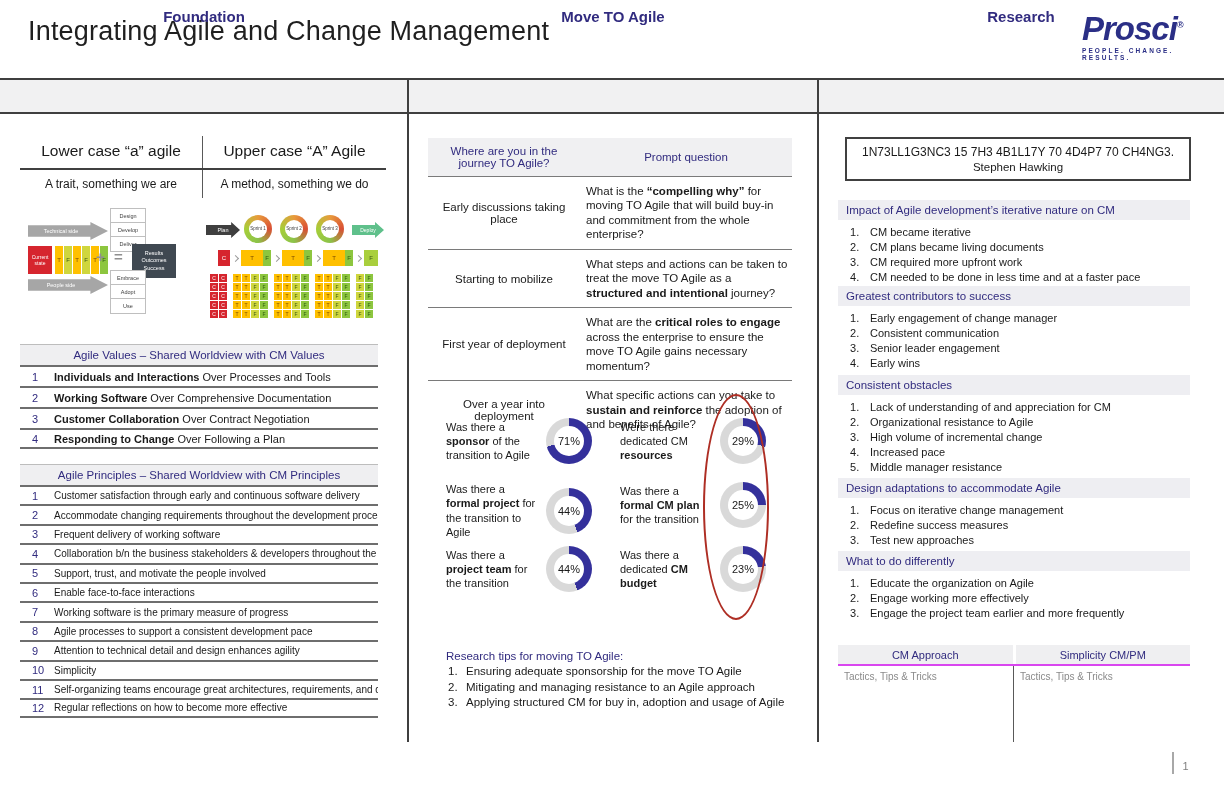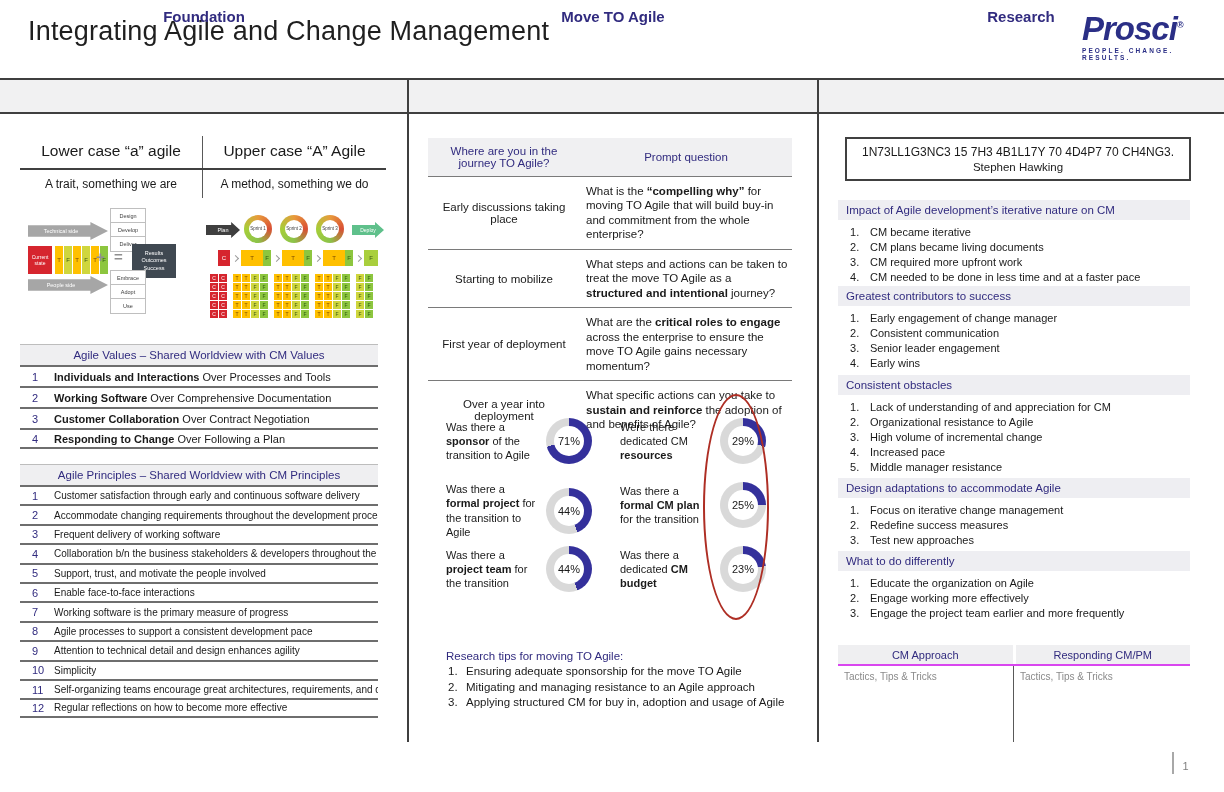--- a/index.html
+++ b/index.html
@@ -592,21 +592,21 @@
     <ol class="numlist">
       <li>Educate the organization on Agile</li>
       <li>Engage working more effectively</li>
       <li>Engage the project team earlier and more frequently</li>
     </ol>
   </div>
 
   <div class="btable">
     <div class="bt-head">
       <div>CM Approach</div>
-      <div>Responding CM/PM</div>
+      <div>Simplicity CM/PM</div>
     </div>
     <div class="bt-body">
       <div>Tactics, Tips &amp; Tricks</div>
       <div>Tactics, Tips &amp; Tricks</div>
     </div>
   </div>
 
   <div class="page-num">
     <div class="pn-bar"></div>
     <div class="pn-val">1</div>

